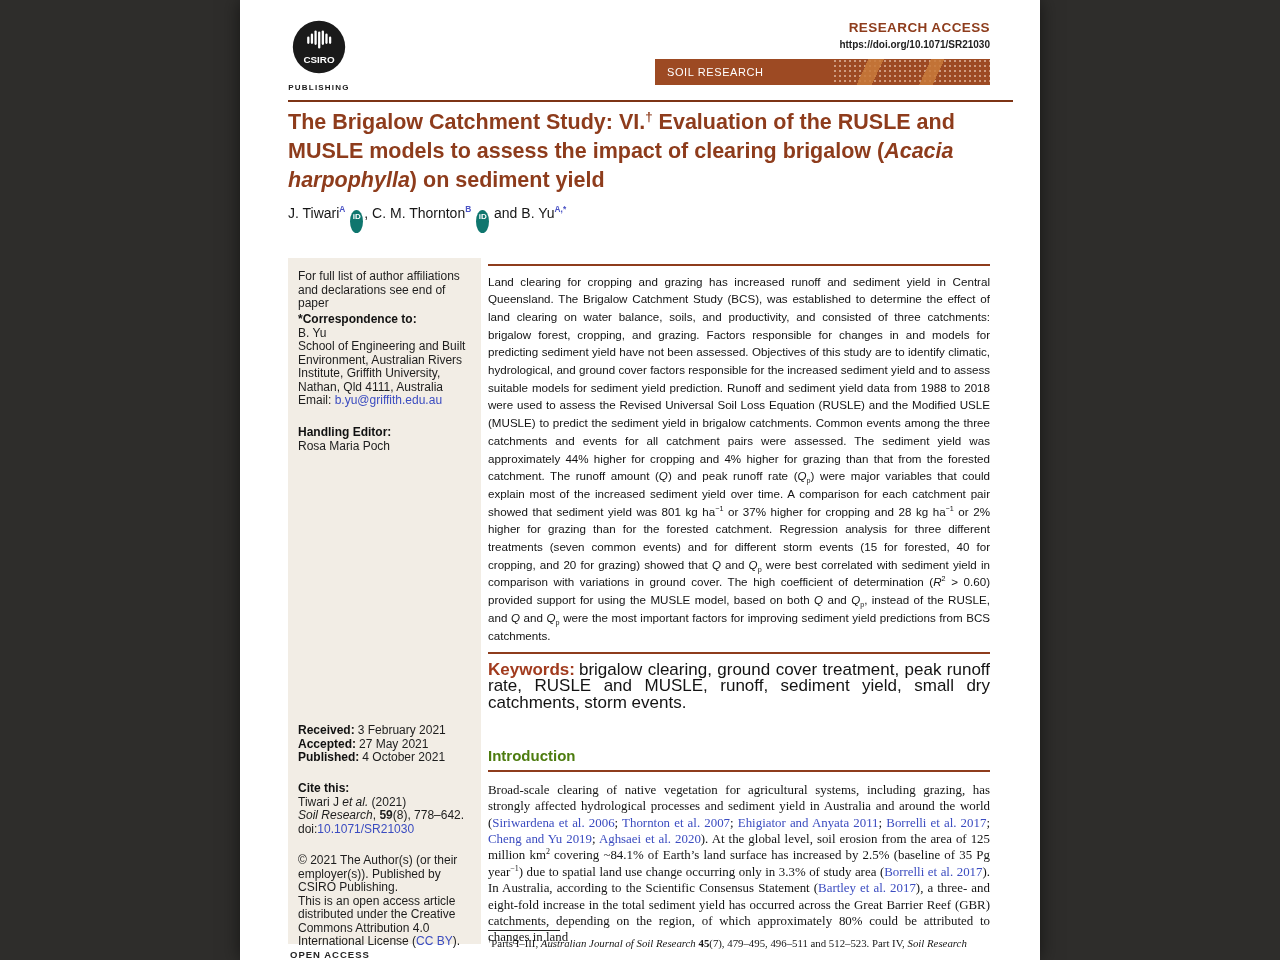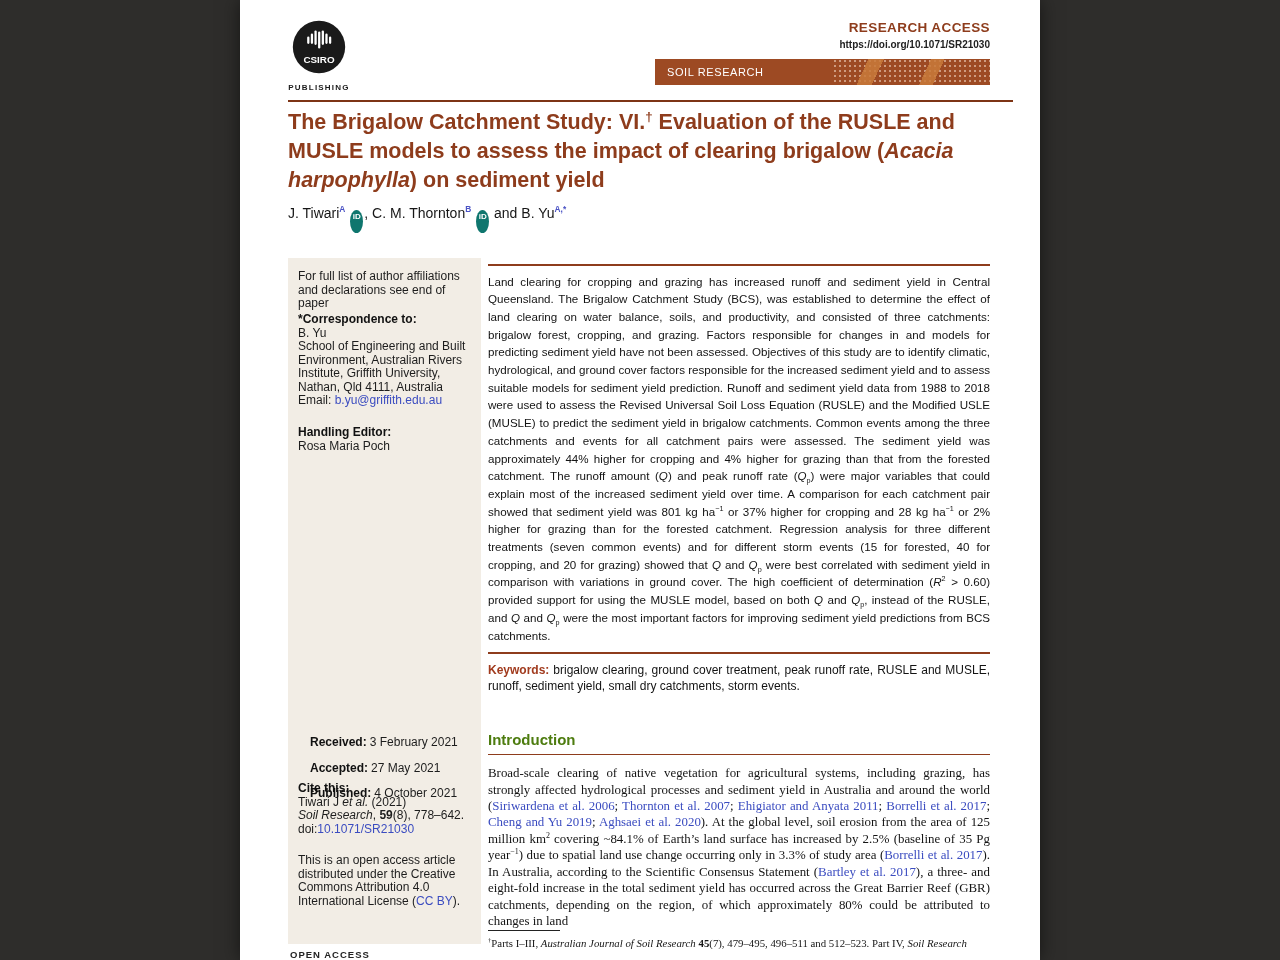--- a/index.html
+++ b/index.html
@@ -59,30 +59,30 @@
   }
   .sb-group{position:absolute;left:10px;right:8px;}
   .sb-note{top:12px;}
   .sb-corr{top:55px;}
   .sb-editor{top:168px;}
   .sb-dates{top:466px;}
   .sb-cite{top:524px;}
   .sb-copy{top:596px;}
   .sb-bold{font-weight:700;color:#111;}
   .sb-val{margin-left:3px;}
-  .sb-row{margin:12px;}
+  .sb-row{margin:0;}
   
   .main-col{position:absolute;left:248px;top:256px;width:502px;}
   .abs-heading{margin:2px 0 0 0;font-size:12.5px;font-weight:700;letter-spacing:0.6px;color:#111;}
   .rule{height:1.5px;background:#8e3c1c;margin:8px 0 7px 0;}
   .abs-text{
     margin:0;font-size:11.6px;line-height:17.7px;text-align:justify;color:#131313;
   }
   .rule-post{margin-top:8px;margin-bottom:0;}
-  .keywords{margin:8px 0 0 0;font-size:12px;line-height:16.5px;text-align:justify;color:#131313;}
+  .keywords{margin:8px 0 0 0;font-size:17px;line-height:16.5px;text-align:justify;color:#131313;}
   .kw-label{font-weight:700;color:#a13b1e;margin-right:4px;}
   .intro-heading{margin:36px 0 0 0;font-size:15px;font-weight:700;color:#4d7c0f;}
   .intro-rule{margin:6px 0 0 0;}
   .intro-text{
     margin:10px 0 0 0;font-family:"Liberation Serif", serif;
     font-size:12.9px;line-height:16.4px;text-align:justify;color:#141414;
   }
   
   .footnote-block{position:absolute;left:248px;top:930px;width:556px;}
   .fn-sep{width:72px;height:1px;background:#222;}
@@ -151,20 +151,21 @@
     </div>
 
     <div class="sb-group sb-cite">
       <div class="sb-bold">Cite this:</div>
       <div><span class="seg-plain">Tiwari J </span><span class="seg-i">et al.</span><span class="seg-plain"> (2021)</span></div>
       <div><span class="seg-i">Soil Research</span><span class="seg-plain">, </span><span class="seg-b">59</span><span class="seg-plain">(8), 778–642.</span></div>
       <div><span class="seg-plain">doi:</span><span class="seg-link">10.1071/SR21030</span></div>
     </div>
 
     <div class="sb-group sb-copy">
+      <div>© 2021 The Author(s) (or their employer(s)). Published by CSIRO Publishing.</div>
       <div><span class="seg-plain">This is an open access article distributed under the Creative Commons Attribution 4.0 International License (</span><span class="seg-link">CC BY</span><span class="seg-plain">).</span></div>
     </div>
   </aside>
 
   <main class="main-col">
     <div class="rule"></div>
     <p class="abs-text"><span class="seg-plain">Land clearing for cropping and grazing has increased runoff and sediment yield in Central Queensland. The Brigalow Catchment Study (BCS), was established to determine the effect of land clearing on water balance, soils, and productivity, and consisted of three catchments: brigalow forest, cropping, and grazing. Factors responsible for changes in and models for predicting sediment yield have not been assessed. Objectives of this study are to identify climatic, hydrological, and ground cover factors responsible for the increased sediment yield and to assess suitable models for sediment yield prediction. Runoff and sediment yield data from 1988 to 2018 were used to assess the Revised Universal Soil Loss Equation (RUSLE) and the Modified USLE (MUSLE) to predict the sediment yield in brigalow catchments. Common events among the three catchments and events for all catchment pairs were assessed. The sediment yield was approximately 44% higher for cropping and 4% higher for grazing than that from the forested catchment. The runoff amount (</span><span class="seg-i">Q</span><span class="seg-plain">) and peak runoff rate (</span><span class="seg-i">Q</span><span class="seg-sub">p</span><span class="seg-plain">) were major variables that could explain most of the increased sediment yield over time. A comparison for each catchment pair showed that sediment yield was 801 kg ha</span><span class="seg-sup">−1</span><span class="seg-plain"> or 37% higher for cropping and 28 kg ha</span><span class="seg-sup">−1</span><span class="seg-plain"> or 2% higher for grazing than for the forested catchment. Regression analysis for three different treatments (seven common events) and for different storm events (15 for forested, 40 for cropping, and 20 for grazing) showed that </span><span class="seg-i">Q</span><span class="seg-plain"> and </span><span class="seg-i">Q</span><span class="seg-sub">p</span><span class="seg-plain"> were best correlated with sediment yield in comparison with variations in ground cover. The high coefficient of determination (</span><span class="seg-i">R</span><span class="seg-sup">2</span><span class="seg-plain"> &gt; 0.60) provided support for using the MUSLE model, based on both </span><span class="seg-i">Q</span><span class="seg-plain"> and </span><span class="seg-i">Q</span><span class="seg-sub">p</span><span class="seg-plain">, instead of the RUSLE, and </span><span class="seg-i">Q</span><span class="seg-plain"> and </span><span class="seg-i">Q</span><span class="seg-sub">p</span><span class="seg-plain"> were the most important factors for improving sediment yield predictions from BCS catchments.</span></p>
     <div class="rule rule-post"></div>
     <p class="keywords"><span class="kw-label">Keywords:</span><span>brigalow clearing, ground cover treatment, peak runoff rate, RUSLE and MUSLE, runoff, sediment yield, small dry catchments, storm events.</span></p>
 

